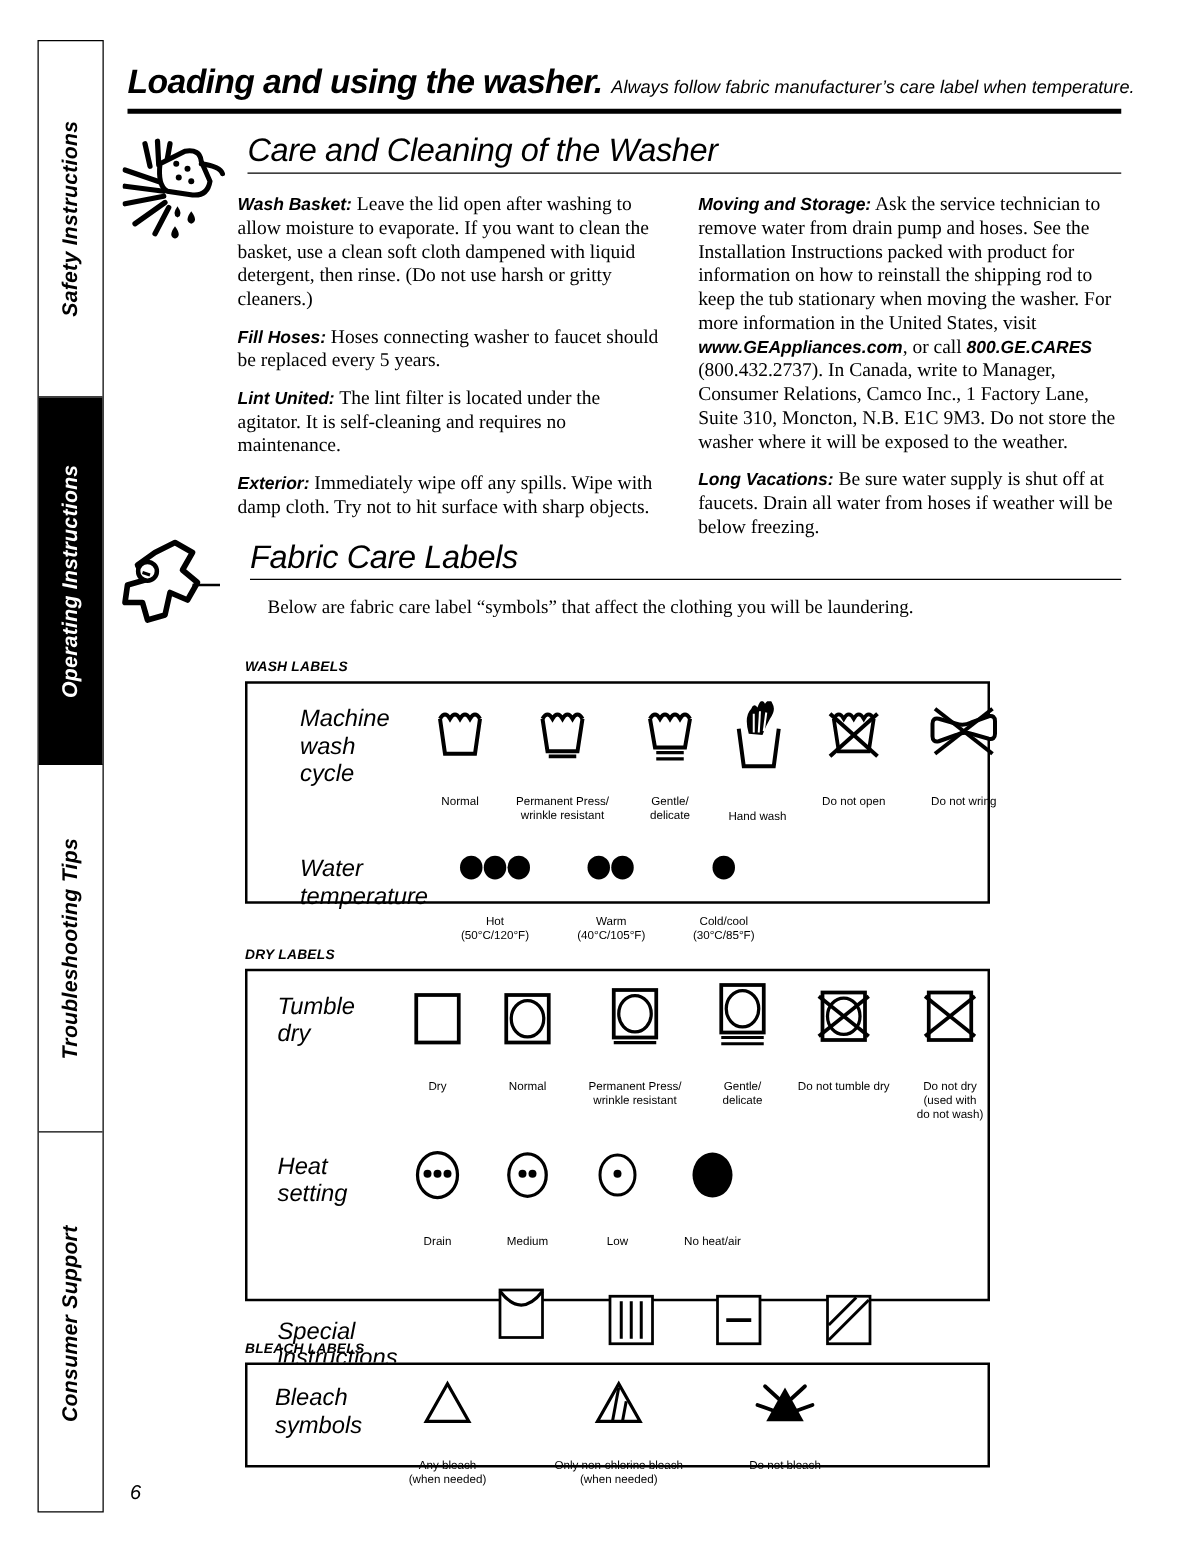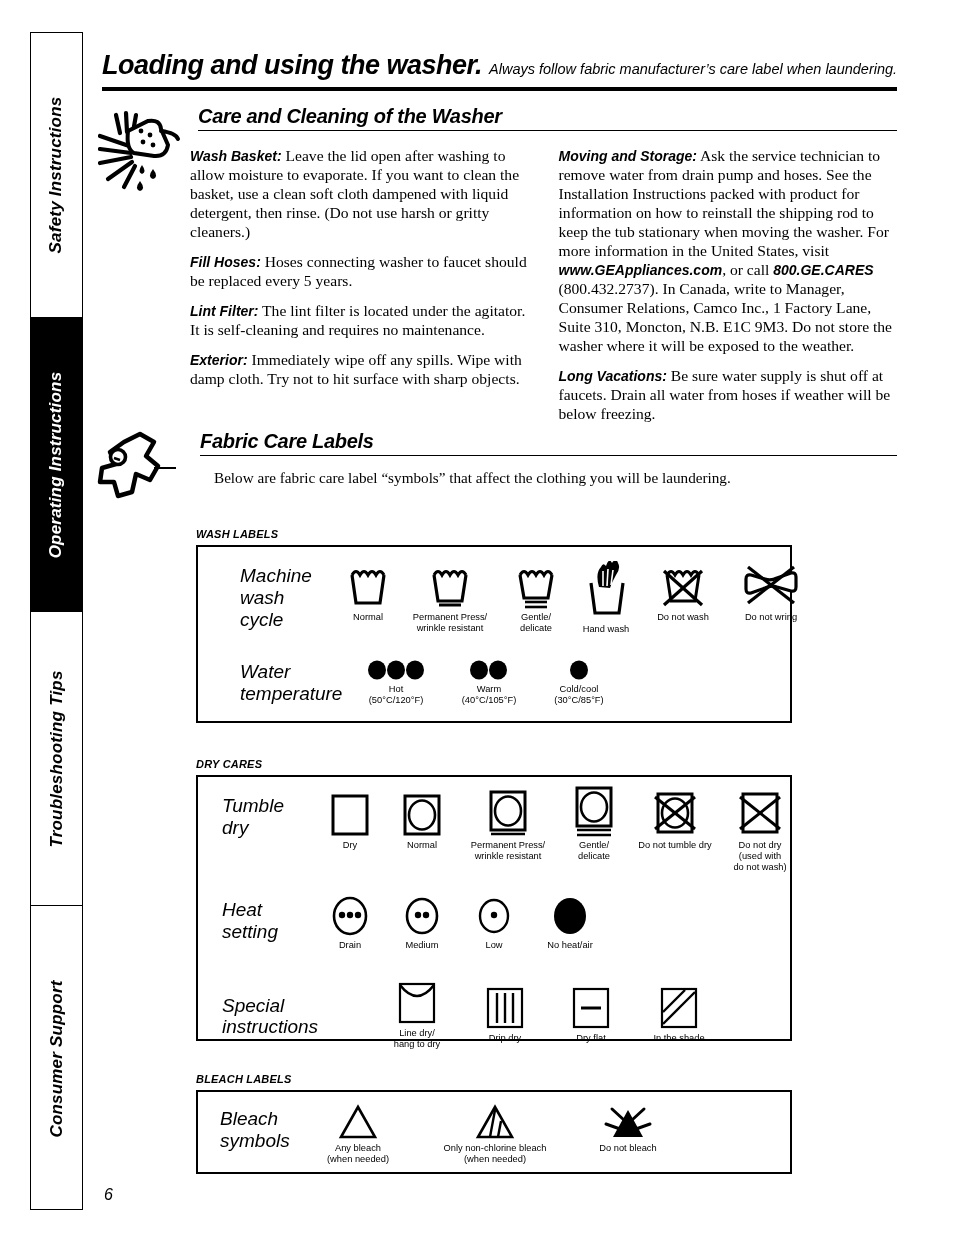--- a/index.html
+++ b/index.html
@@ -63,22 +63,22 @@
   
   .section {
     position: absolute;
   }
   .sec-head {
     display: flex; align-items: flex-end;
   }
   .sec-head h2 {
     margin: 0 0 2px 0;
     font-family: "Liberation Sans", sans-serif;
-    font-style: italic; font-weight: bold;
-    font-size: 20px; letter-spacing: -0.3px;
+    font-style: italic; font-weight: normal;
+    font-size: 26px; letter-spacing: -0.3px;
   }
   .rule-thin { border-top: 1.6px solid #000; }
 
   .deco-icon { position: absolute; }
 
   
   .cols { display: flex; gap: 30px; }
   .col { width: 345px; font-size: 15.6px; line-height: 1.22; }
   .col p { margin: 0 0 11px 0; text-align: left; }
   .col p:last-child { margin-bottom: 0; }
@@ -107,20 +107,21 @@
   .symrow { display: flex; align-items: flex-start; }
   .rowlabel {
     font-family: "Liberation Sans", sans-serif;
     font-style: italic; font-size: 19px; line-height: 1.15;
     flex: 0 0 auto;
     padding-top: 4px;
   }
   .symcell {
     display: flex; flex-direction: column; align-items: center;
     flex: 0 0 auto;
+    gap: 24px;
   }
   .symglyph { display:flex; align-items:flex-end; justify-content:center; }
   .symcap {
     font-family: "Liberation Sans", sans-serif;
     font-size: 9.3px; line-height: 1.18;
     text-align: center; margin-top: 3px;
     white-space: pre-line;
   }
   .pagenum {
     position: absolute; left: 104px; top: 1186px;
@@ -142,21 +143,21 @@
     <span class="vtext">Troubleshooting Tips</span>
   </div>
   <div class="rail-tab" style="height:305px">
     <span class="vtext">Consumer Support</span>
   </div>
 </div>
 
 <div class="pagehead">
   <div class="pagehead-line">
     <h1>Loading and using the washer.</h1>
-    <span class="sub">Always follow fabric manufacturer’s care label when laundering.</span>
+    <span class="sub">Always follow fabric manufacturer’s care label when temperature.</span>
   </div>
   <div class="rule-thick"></div>
 </div>
 
 <div class="section" style="left:102px; top:105px; width:795px;">
 
   <div class="deco-icon" style="left:-4px; top:4px;">
     <svg width="84" height="82" viewBox="0 0 84 82">
       <g fill="none" stroke="#000" stroke-width="4.2" stroke-linecap="round">
         <line x1="18" y1="6" x2="22" y2="24"></line>
@@ -184,21 +185,21 @@
 
   <div class="sec-head" style="margin-left:96px;">
     <h2>Care and Cleaning of the Washer</h2>
   </div>
   <div class="rule-thin" style="margin-left:96px; width:699px;"></div>
 
   <div class="cols" style="margin-left:88px; margin-top:15px;">
     <div class="col">
       <p><span class="lead">Wash Basket:</span><span> Leave the lid open after washing to allow moisture to evaporate. If you want to clean the basket, use a clean soft cloth dampened with liquid detergent, then rinse. (Do not use harsh or gritty cleaners.)</span></p>
       <p><span class="lead">Fill Hoses:</span><span> Hoses connecting washer to faucet should be replaced every 5 years.</span></p>
-      <p><span class="lead">Lint Filter:</span><span> The lint filter is located under the agitator. It is self-cleaning and requires no maintenance.</span></p>
+      <p><span class="lead">Lint United:</span><span> The lint filter is located under the agitator. It is self-cleaning and requires no maintenance.</span></p>
       <p><span class="lead">Exterior:</span><span> Immediately wipe off any spills. Wipe with damp cloth. Try not to hit surface with sharp objects.</span></p>
     </div>
     <div class="col">
       <p><span class="lead">Moving and Storage:</span><span> Ask the service technician to remove water from drain pump and hoses. See the Installation Instructions packed with product for information on how to reinstall the shipping rod to keep the tub stationary when moving the washer. For more information in the United States, visit </span><span class="emph">www.GEAppliances.com</span><span>, or call </span><span class="emph">800.GE.CARES</span><span> (800.432.2737). In Canada, write to Manager, Consumer Relations, Camco Inc., 1 Factory Lane, Suite 310, Moncton, N.B. E1C 9M3. Do not store the washer where it will be exposed to the weather.</span></p>
       <p><span class="lead">Long Vacations:</span><span> Be sure water supply is shut off at faucets. Drain all water from hoses if weather will be below freezing.</span></p>
     </div>
   </div>
 </div>
 
 <div class="section" style="left:102px; top:430px; width:795px;">
@@ -277,21 +278,21 @@
 
       <div class="symcell" style="width:86px;">
         <div class="symglyph" style="height:48px;">
           <svg width="48" height="46" viewBox="0 0 48 46">
             <path d="M8 12 L12 38 L36 38 L40 12" fill="none" stroke="#000" stroke-width="3"></path>
             <path d="M8 12 q4 -7 8 0 q4 -7 8 0 q4 -7 8 0 q4 -7 8 0" fill="none" stroke="#000" stroke-width="3"></path>
             <line x1="5" y1="8" x2="43" y2="42" stroke="#000" stroke-width="3.2"></line>
             <line x1="43" y1="8" x2="5" y2="42" stroke="#000" stroke-width="3.2"></line>
           </svg>
         </div>
-        <div class="symcap">Do not wash</div>
+        <div class="symcap">Do not open</div>
       </div>
 
       <div class="symcell" style="width:90px;">
         <div class="symglyph" style="height:48px;">
           <svg width="62" height="46" viewBox="0 0 62 46">
             <path d="M6 16 q0 -5 5 -4 l14 4 q6 2 12 -1 l14 -5 q5 -1 5 4 l0 10 q0 5 -5 4 l-14 -4 q-6 -2 -12 1 l-14 5 q-5 1 -5 -4 Z" fill="#fff" stroke="#000" stroke-width="3.2" stroke-linejoin="round"></path>
             <line x1="8" y1="4" x2="54" y2="40" stroke="#000" stroke-width="3.2"></line>
             <line x1="54" y1="4" x2="8" y2="40" stroke="#000" stroke-width="3.2"></line>
           </svg>
         </div>
@@ -329,21 +330,21 @@
             <ellipse cx="11" cy="11" rx="9" ry="9.5" fill="#000"></ellipse>
           </svg>
         </div>
         <div class="symcap">Cold/cool<br>(30°C/85°F)</div>
       </div>
     </div>
   </div>
 </div>
 
 <div class="section" style="left:196px; top:758px; width:596px;">
-  <div class="box-title">DRY CARES</div>
+  <div class="box-title">DRY LABELS</div>
   <div class="symbox" style="height:266px; padding:14px 0 0 0;">
 
     <div class="symrow" style="padding-left:24px;">
       <div class="rowlabel" style="width:92px;">Tumble<br>dry</div>
 
       <div class="symcell" style="width:72px;">
         <div class="symglyph" style="height:46px;">
           <svg width="42" height="44" viewBox="0 0 42 44">
             <rect x="4" y="3" width="34" height="38" fill="#fff" stroke="#000" stroke-width="3"></rect>
           </svg>

